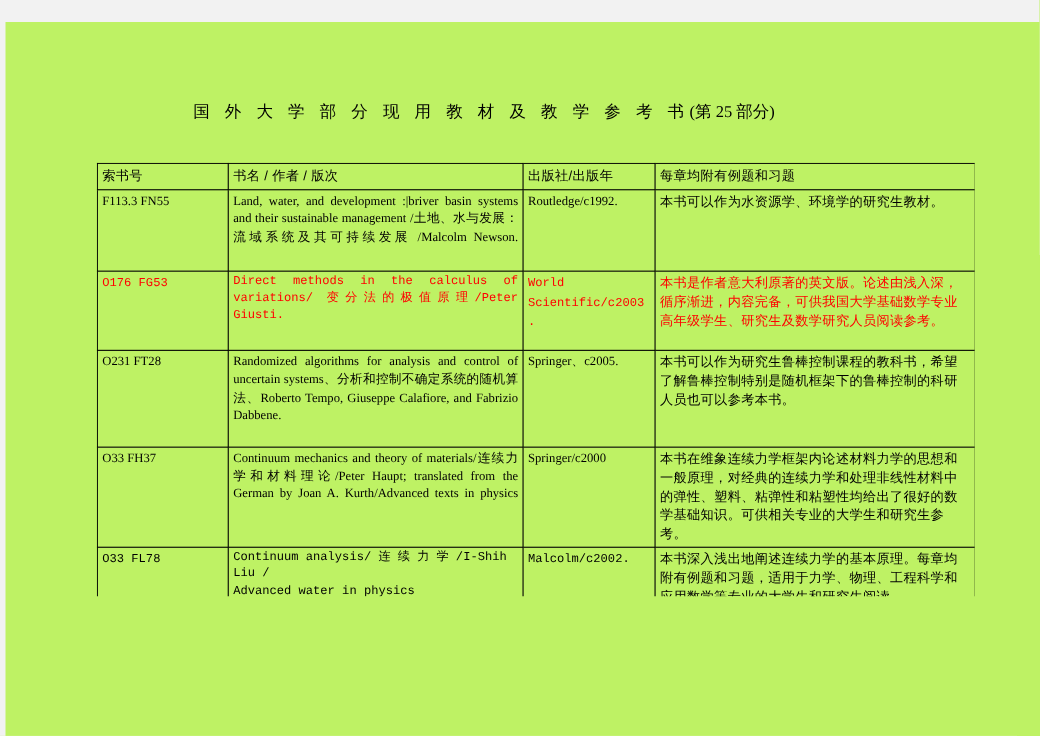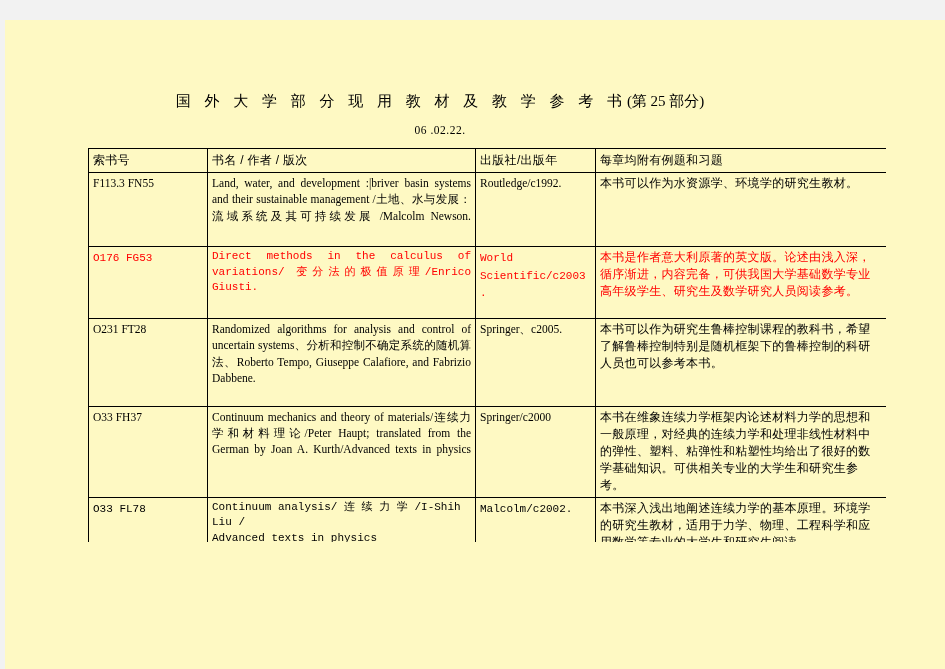--- a/index.html
+++ b/index.html
@@ -13,21 +13,21 @@
     overflow: hidden;
   }
 
   
   #page {
     position: absolute;
     left: 5px;
     top: 20px;
     width: 940px;
     height: 649px;
-    background: #fef9c3;
+    background: #bef264;
   }
 
   
   .doc-title {
     position: absolute;
     left: 0;
     top: 72px;
     width: 870px;
     text-align: center;
     font-family: "Liberation Serif", "DejaVu Serif", serif;
@@ -112,21 +112,20 @@
 </style>
 </head>
 <body>
 
 <div id="page">
 
   <div class="doc-title">
     <span>国 外 大 学 部 分 现 用 教 材 及 教 学 参 考 书</span><span class="tail">(第 25 部分)</span>
   </div>
 
-  <div class="doc-date">06 .02.22.</div>
 
   <div id="tablewrap">
     <table class="biblio">
       <colgroup>
         <col class="c-call">
           <col class="c-title">
           <col class="c-pub">
           <col class="c-use">
       </colgroup>
       <tbody>
@@ -145,21 +144,21 @@
             </td>
           <td><span class="latin">Routledge/c1992.</span></td>
           <td>
               <div class="cjk">本书可以作为水资源学、环境学的研究生教材。</div>
             </td>
         </tr>
 
         <tr class="row-tall-2 red">
           <td><span class="mono">O176 FG53</span></td>
           <td>
-              <div class="mono just">Direct methods in the calculus of variations/ 变分法的极值原理/Enrico Giusti.</div>
+              <div class="mono just">Direct methods in the calculus of variations/ 变分法的极值原理/Peter Giusti.</div>
             </td>
           <td><span class="mono">World Scientific/c2003.</span></td>
           <td>
               <div class="cjk">本书是作者意大利原著的英文版。论述由浅入深，循序渐进，内容完备，可供我国大学基础数学专业高年级学生、研究生及数学研究人员阅读参考。</div>
             </td>
         </tr>
 
         <tr class="row-tall-3">
           <td><span class="latin">O231 FT28</span></td>
           <td>
@@ -179,25 +178,25 @@
           <td><span class="latin">Springer/c2000</span></td>
           <td>
               <div class="cjk">本书在维象连续力学框架内论述材料力学的思想和一般原理，对经典的连续力学和处理非线性材料中的弹性、塑料、粘弹性和粘塑性均给出了很好的数学基础知识。可供相关专业的大学生和研究生参考。</div>
             </td>
         </tr>
 
         <tr class="row-tall-5">
           <td><span class="mono">O33 FL78</span></td>
           <td>
             <div class="mono">Continuum analysis/ 连 续 力 学 /I-Shih Liu /</div>
-            <div class="mono">Advanced texts in physics</div>
+            <div class="mono">Advanced water in physics</div>
           </td>
           <td><span class="mono">Malcolm/c2002.</span></td>
           <td>
-              <div class="cjk">本书深入浅出地阐述连续力学的基本原理。环境学的研究生教材，适用于力学、物理、工程科学和应用数学等专业的大学生和研究生阅读。</div>
+              <div class="cjk">本书深入浅出地阐述连续力学的基本原理。每章均附有例题和习题，适用于力学、物理、工程科学和应用数学等专业的大学生和研究生阅读。</div>
             </td>
         </tr>
 
       </tbody>
     </table>
   </div>
 
 </div>
 
 </body></html>

